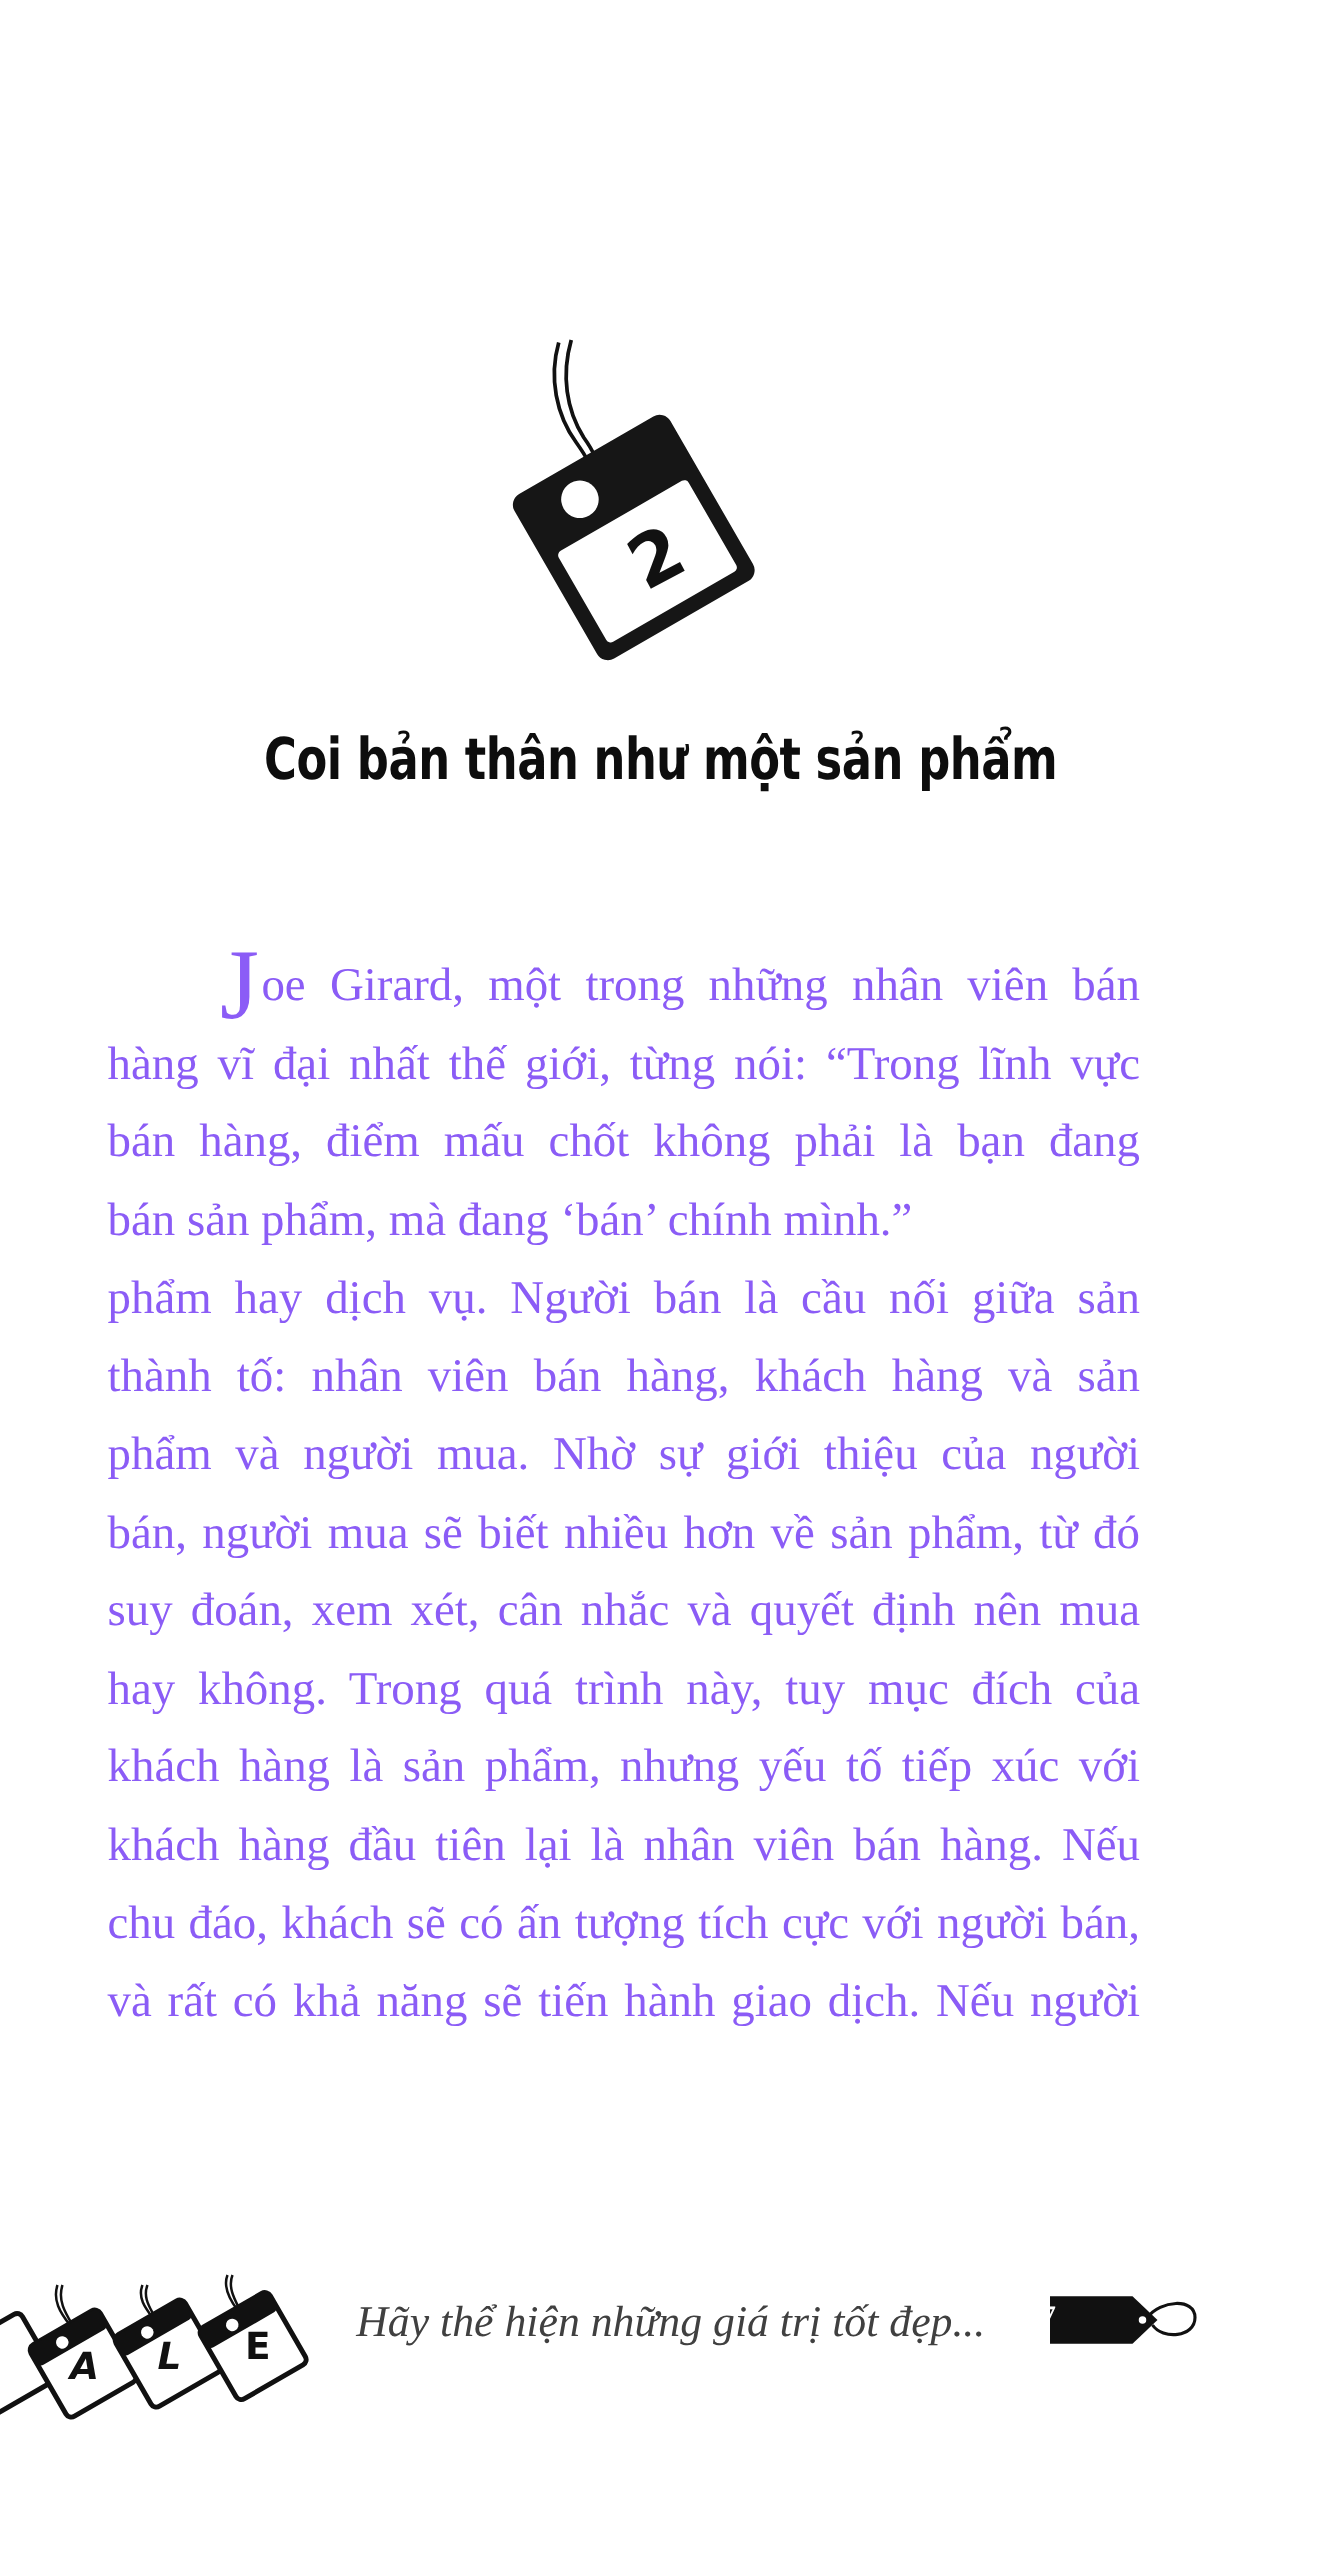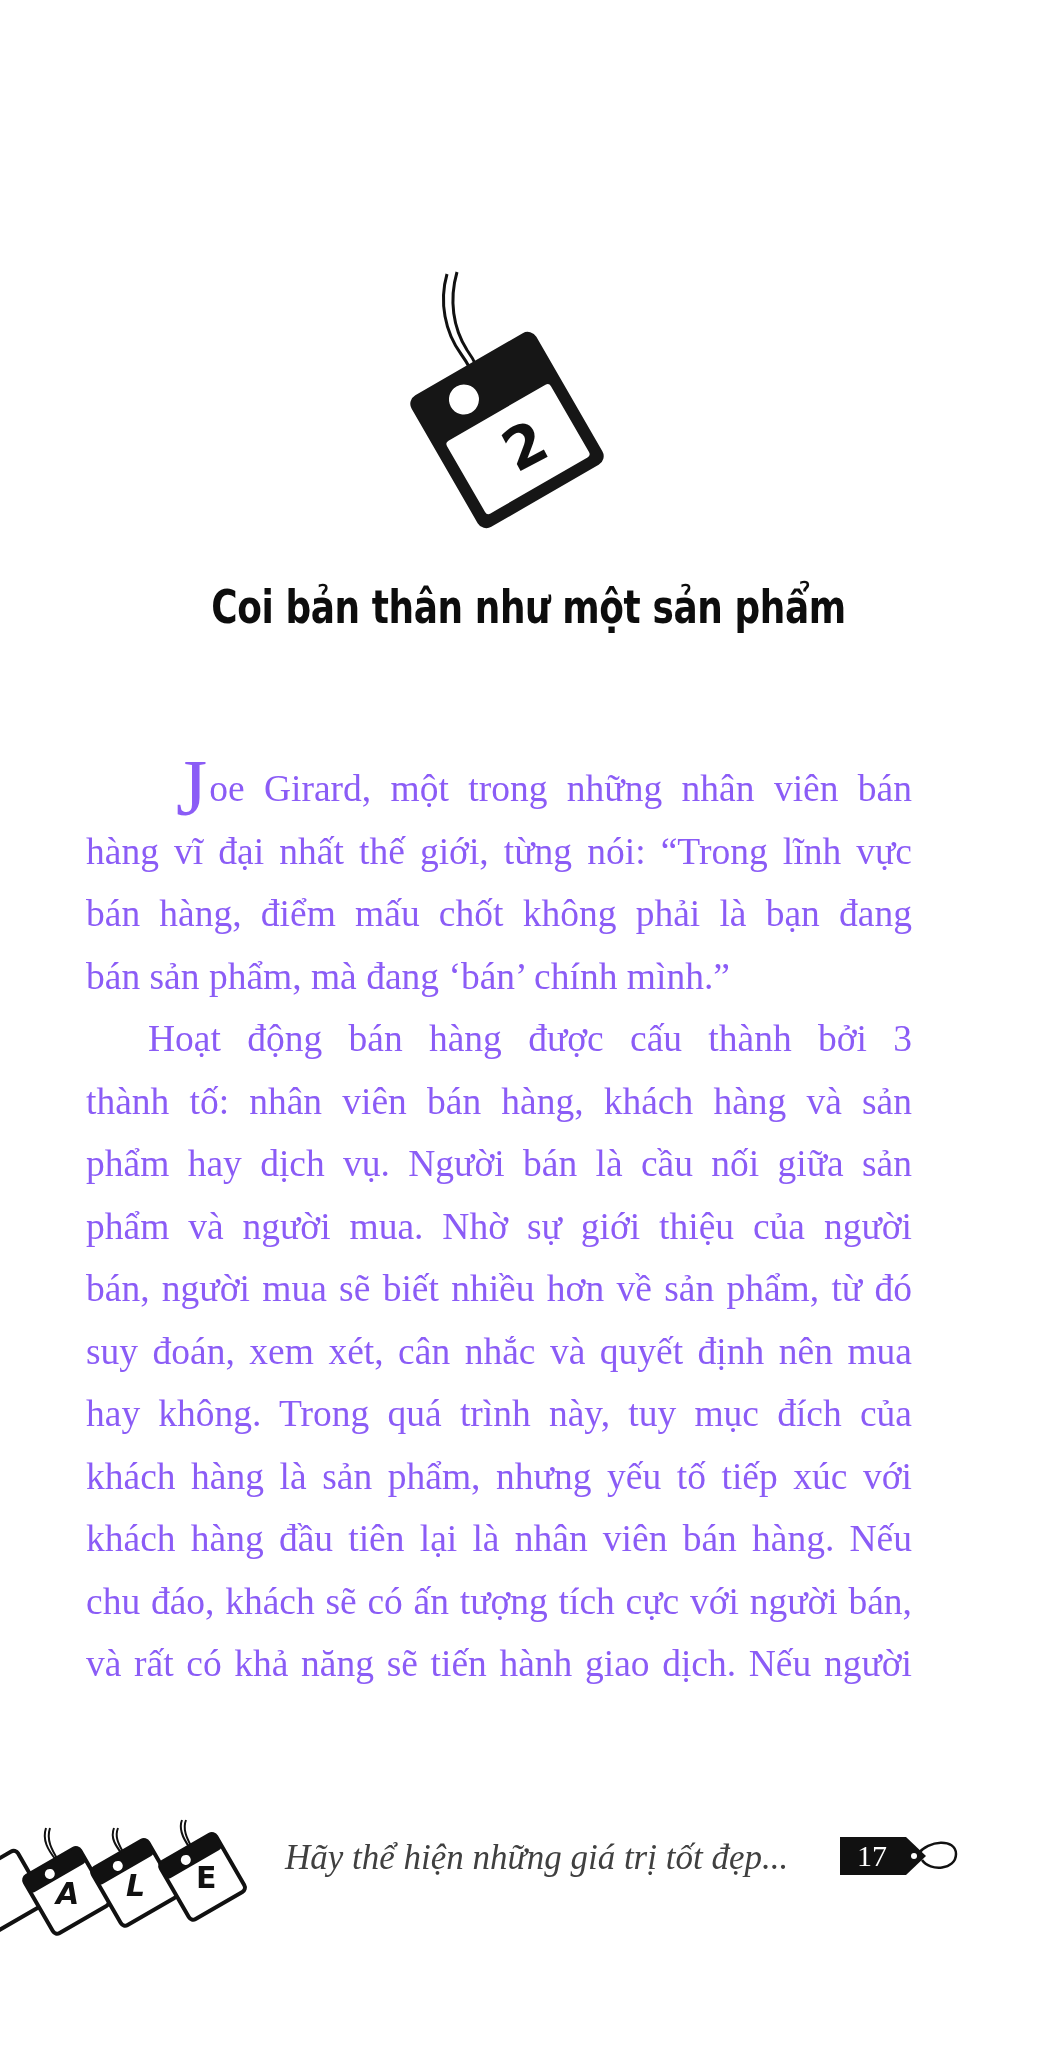--- a/index.html
+++ b/index.html
@@ -31,21 +31,21 @@
   }
   .footer { position: absolute; left: 0; top: 1800px; width: 1057px; height: 140px; }
   .footer-tags { position: absolute; left: 0; top: 0; width: 260px; height: 140px; }
   .footer-caption {
     position: absolute; left: 285px; top: 38px;
     font-family: "Liberation Serif", "DejaVu Serif", serif; font-style: italic;
     font-size: 35px; color: #404040;
   }
   .page-tag { position: absolute; left: 838px; top: 34px; width: 125px; height: 44px; }
   .page-num {
-    position: absolute; left: 850px; top: 36px; width: 44px; text-align: center;
+    position: absolute; left: 808px; top: 36px; width: 44px; text-align: center;
     color: #ffffff; font-family: "Liberation Serif", serif; font-size: 30px; line-height: 40px;
   }
 </style>
 </head>
 <body>
 
 <div class="chapter-tag">
   <svg width="230" height="290" viewBox="0 0 230 290">
 
     <path d="M52 12 C44 40, 50 70, 66 92 C76 106, 78 112, 80 118" fill="none" stroke="#111" stroke-width="3"></path>
@@ -62,23 +62,22 @@
 <div class="chapter-title">Coi bản thân như một sản phẩm</div>
 
 <div class="body-text">
   <div>
     <span class="line indent"><span class="dropcap">J</span><span>oe Girard, một trong những nhân viên bán</span></span>
     <span class="line">hàng vĩ đại nhất thế giới, từng nói: “Trong lĩnh vực</span>
     <span class="line">bán hàng, điểm mấu chốt không phải là bạn đang</span>
     <span class="line last">bán sản phẩm, mà đang ‘bán’ chính mình.”</span>
   </div>
   <div>
-    <span class="line indent" style="padding-left:62px">Hoạt động bán hàng được cấu thành bởi 3</span>
+    <span class="line">phẩm hay dịch vụ. Người bán là cầu nối giữa sản</span>
     <span class="line">thành tố: nhân viên bán hàng, khách hàng và sản</span>
-    <span class="line">phẩm hay dịch vụ. Người bán là cầu nối giữa sản</span>
     <span class="line">phẩm và người mua. Nhờ sự giới thiệu của người</span>
     <span class="line">bán, người mua sẽ biết nhiều hơn về sản phẩm, từ đó</span>
     <span class="line">suy đoán, xem xét, cân nhắc và quyết định nên mua</span>
     <span class="line">hay không. Trong quá trình này, tuy mục đích của</span>
     <span class="line">khách hàng là sản phẩm, nhưng yếu tố tiếp xúc với</span>
     <span class="line">khách hàng đầu tiên lại là nhân viên bán hàng. Nếu</span>
     <span class="line">chu đáo, khách sẽ có ấn tượng tích cực với người bán,</span>
     <span class="line">và rất có khả năng sẽ tiến hành giao dịch. Nếu người</span>
   </div>
 </div>

